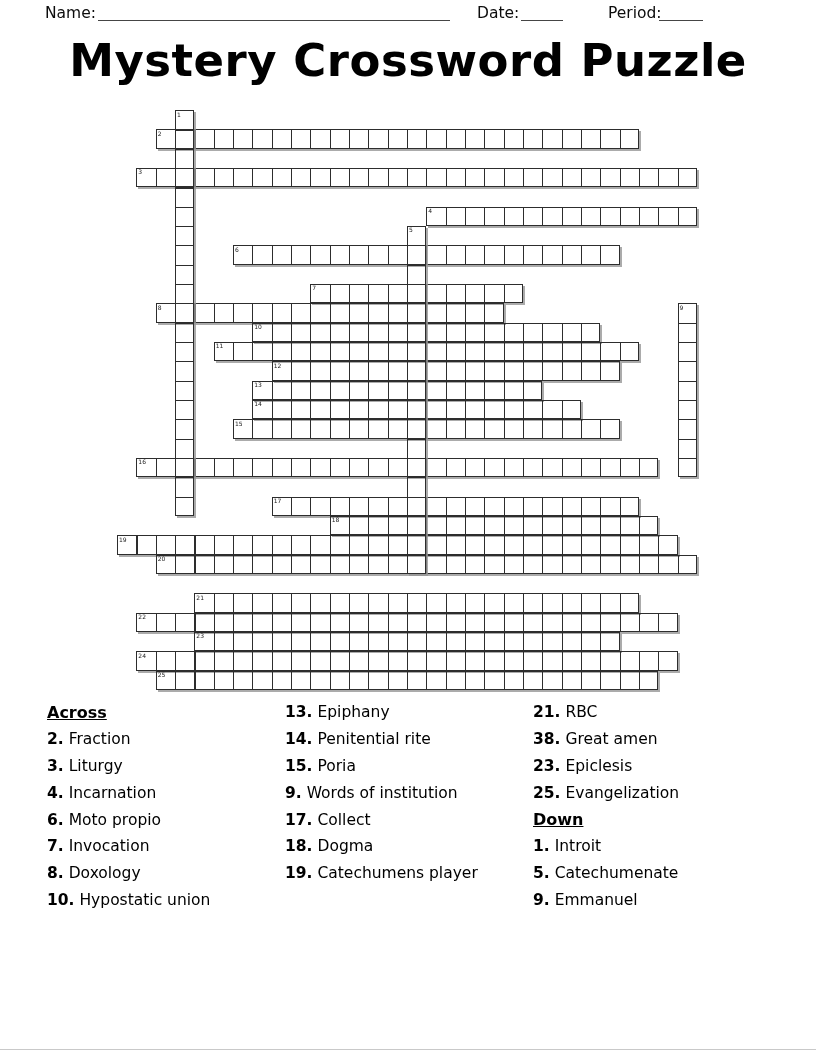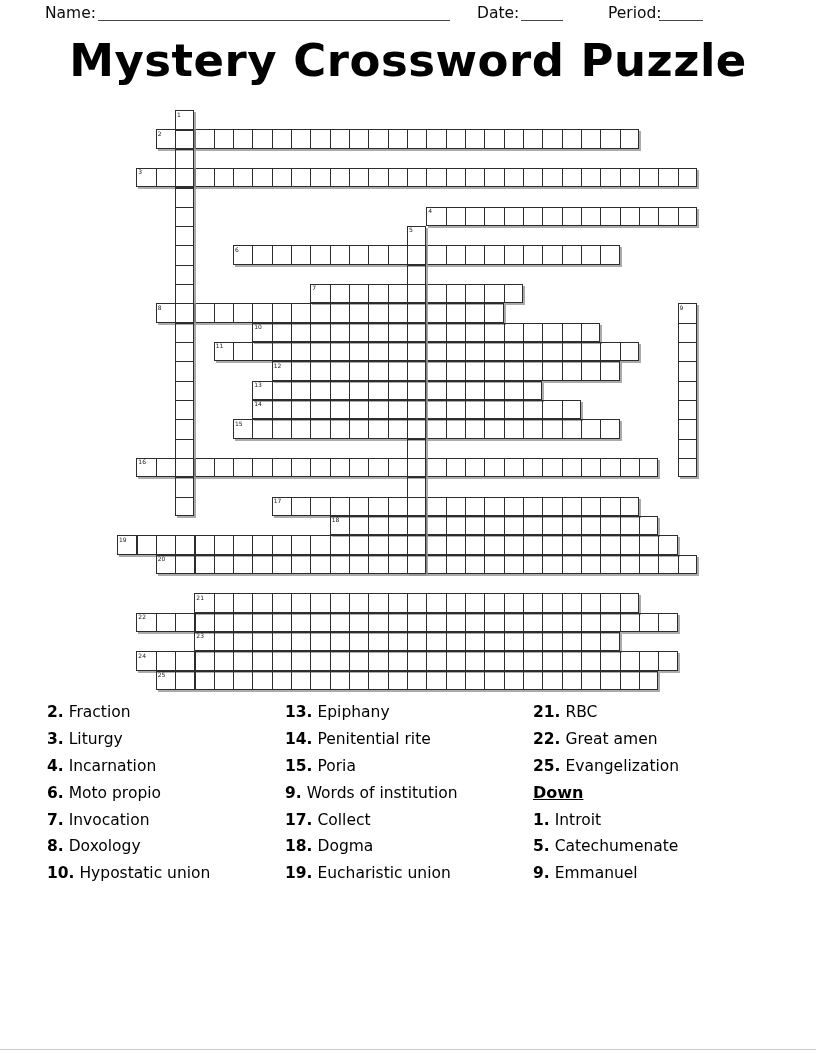--- a/index.html
+++ b/index.html
@@ -620,20 +620,21 @@
     <span class="cell-num" style="left: 119px; top: 536.76px;">19</span>
     <span class="cell-num" style="left: 157.66px; top: 556.09px;">20</span>
     <span class="cell-num" style="left: 196.32px; top: 594.75px;">21</span>
     <span class="cell-num" style="left: 138.33px; top: 614.08px;">22</span>
     <span class="cell-num" style="left: 196.32px; top: 633.41px;">23</span>
     <span class="cell-num" style="left: 138.33px; top: 652.74px;">24</span>
     <span class="cell-num" style="left: 157.66px; top: 672.07px;">25</span>
   </div>
 
 <div class="clue-col clue-col-1" id="cluecol1">
+    <div class="clue-row clue-head">Across</div>
     <div class="clue-row">
       <span class="cn">2.</span>
       <span>Fraction</span>
     </div>
     <div class="clue-row">
       <span class="cn">3.</span>
       <span>Liturgy</span>
     </div>
     <div class="clue-row">
       <span class="cn">4.</span>
@@ -676,31 +677,35 @@
     <div class="clue-row">
       <span class="cn">17.</span>
       <span>Collect</span>
     </div>
     <div class="clue-row">
       <span class="cn">18.</span>
       <span>Dogma</span>
     </div>
     <div class="clue-row">
       <span class="cn">19.</span>
-      <span>Eucharistic union</span>
+      <span>Catechumens player</span>
     </div>
   </div>
 <div class="clue-col clue-col-3" id="cluecol3">
     <div class="clue-row">
       <span class="cn">21.</span>
       <span>RBC</span>
     </div>
     <div class="clue-row">
-      <span class="cn">22.</span>
+      <span class="cn">38.</span>
       <span>Great amen</span>
+    </div>
+    <div class="clue-row">
+      <span class="cn">23.</span>
+      <span>Epiclesis</span>
     </div>
     <div class="clue-row">
       <span class="cn">25.</span>
       <span>Evangelization</span>
     </div>
     <div class="clue-row clue-head">Down</div>
     <div class="clue-row">
       <span class="cn">1.</span>
       <span>Introit</span>
     </div>

